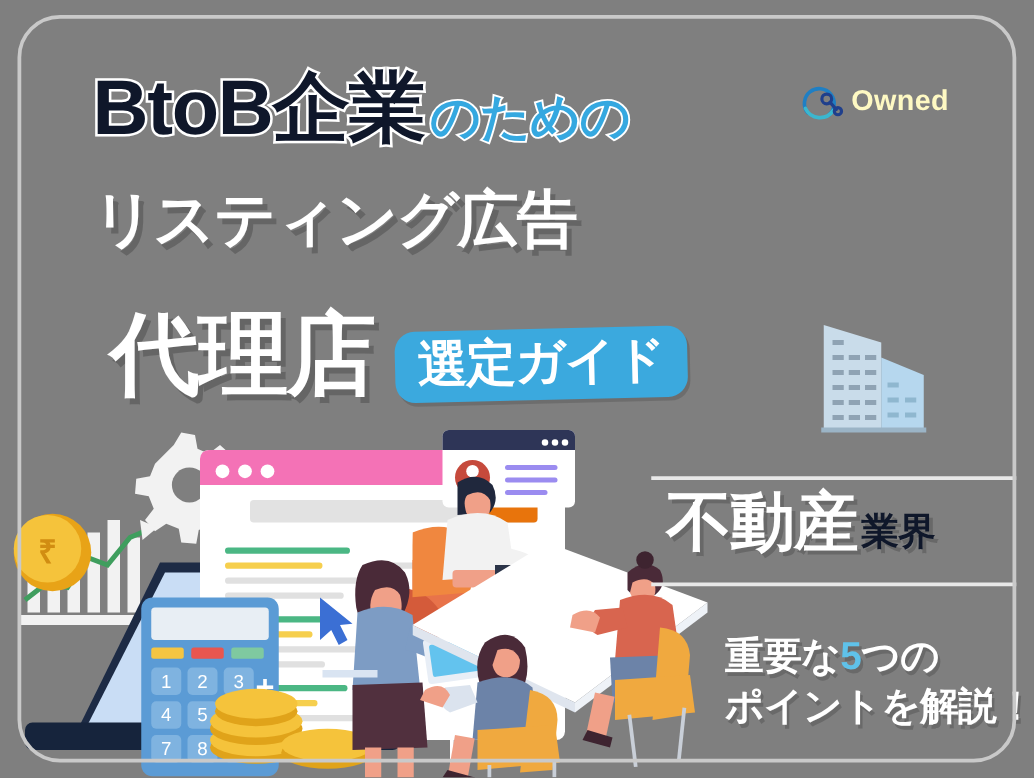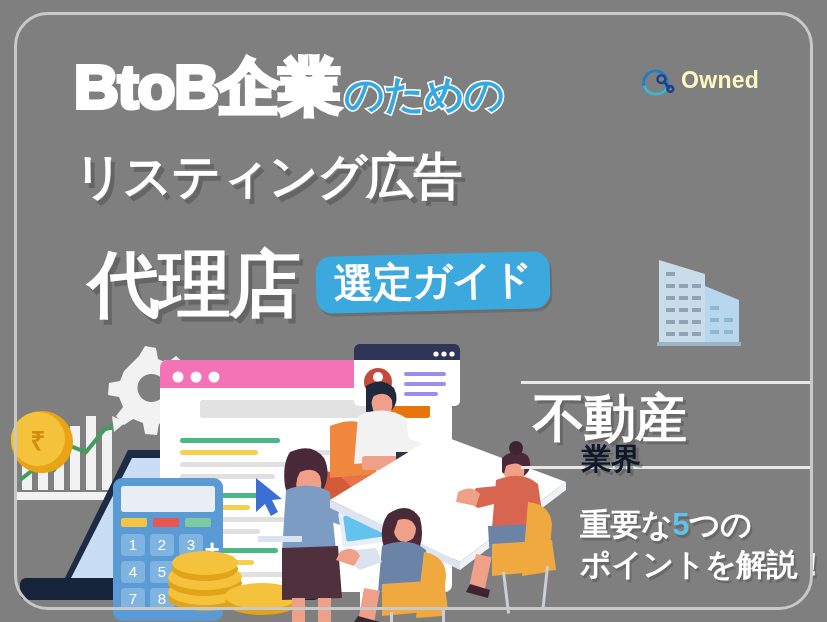--- a/index.html
+++ b/index.html
@@ -24,39 +24,39 @@
   .logo-text{
     font-size:23px;font-weight:bold;color:#fef9c3;letter-spacing:.3px;
     font-family:"Liberation Sans",sans-serif;line-height:1;
   }
 
   
   .head{position:absolute;z-index:25;white-space:nowrap;}
 
   .line1{left:74px;top:54px;display:flex;align-items:flex-end;}
   .l1-main{
-    font-size:62px;font-weight:bold;color:#ffffff;line-height:1;
+    font-size:62px;font-weight:bold;color:#0f172a;line-height:1;
     letter-spacing:-1px;
     -webkit-text-stroke:4px #ffffff;paint-order:stroke fill;
     text-shadow:0 0 2px rgba(255,255,255,.7);
   }
   .l1-sub{
     font-size:40px;font-weight:bold;color:#35a8e0;line-height:1;
     margin-left:4px;padding-bottom:4px;letter-spacing:-1px;
     -webkit-text-stroke:3px #ffffff;paint-order:stroke fill;margin-top:20px;
   }
 
   .line2{
     left:74px;top:152px;
     font-size:49px;font-weight:bold;color:#ffffff;line-height:1;
     letter-spacing:-1.5px;
     text-shadow:4px 5px 0 rgba(70,70,70,.45);
   }
 
-  .line3{left:88px;top:248px;display:flex;align-items:flex-start;}
+  .line3{left:88px;top:248px;display:flex;align-items:flex-end;}
   .l3-main{
     font-size:72px;font-weight:bold;color:#ffffff;line-height:1;
     letter-spacing:-1.5px;
     text-shadow:4px 5px 0 rgba(70,70,70,.45);
   }
   .badge{
     margin-left:16px;margin-top:6px;
     background:#3ba9de;border-radius:16px;
     padding:7px 18px 10px 18px;
     transform:rotate(-1.4deg);
@@ -70,21 +70,21 @@
   
   .building{position:absolute;left:645px;top:252px;z-index:18;}
 
   
   .rule{position:absolute;background:#e8e8e8;height:3px;z-index:22;}
   .rule-top{left:521px;top:381px;width:292px;}
   .rule-bot{left:521px;top:466px;width:292px;}
 
   .industry{
     position:absolute;left:533px;top:392px;z-index:24;
-    display:flex;align-items:center;white-space:nowrap;flex-direction:column;
+    display:flex;align-items:flex-end;white-space:nowrap;
   }
   .ind-main{
     font-size:52px;font-weight:bold;color:#ffffff;line-height:1;
     letter-spacing:-1px;text-shadow:3px 3px 0 rgba(70,70,70,.40);
   }
   .ind-sub{
     font-size:30px;font-weight:bold;color:#0f172a;line-height:1;
     margin-left:3px;padding-bottom:3px;letter-spacing:-.5px;
     text-shadow:3px 3px 0 rgba(70,70,70,.40);
   }

